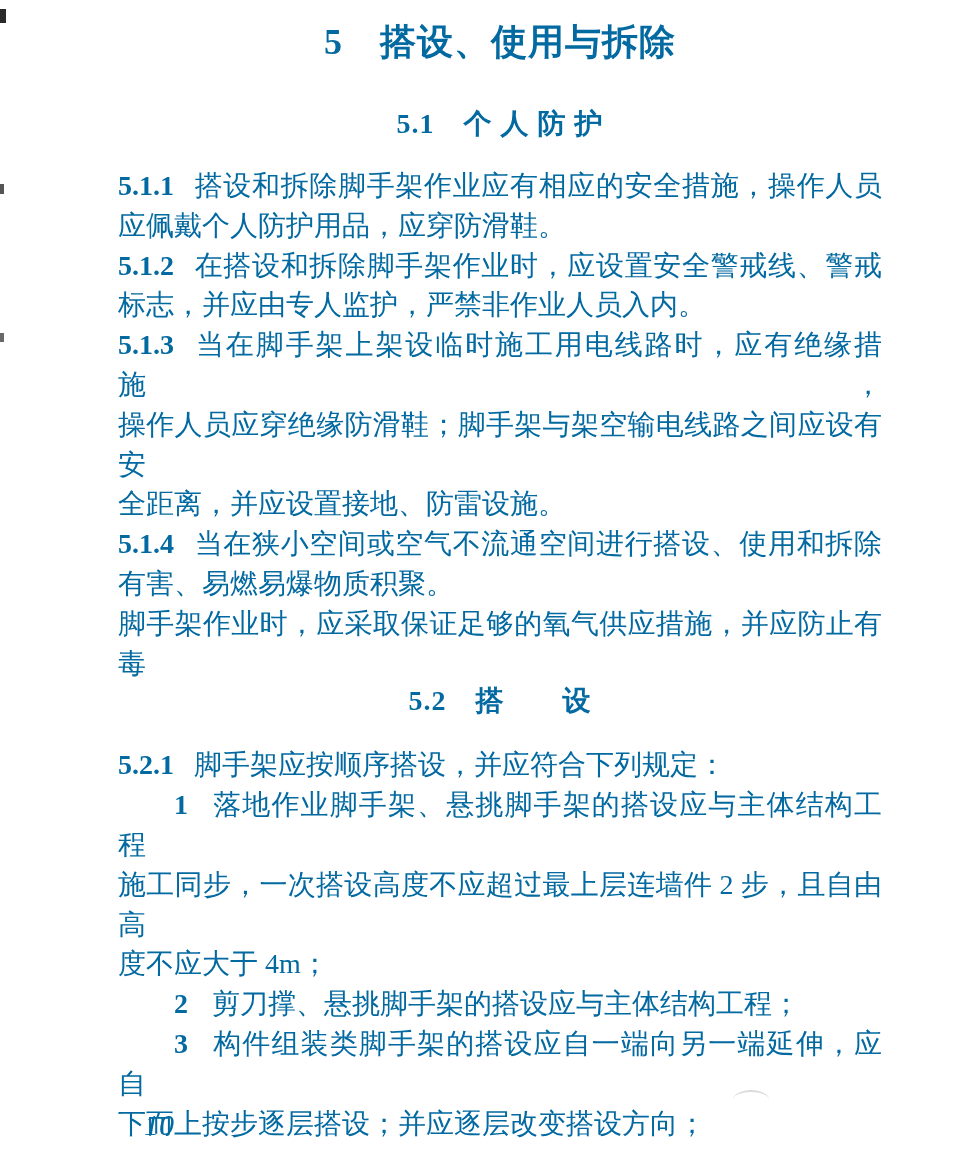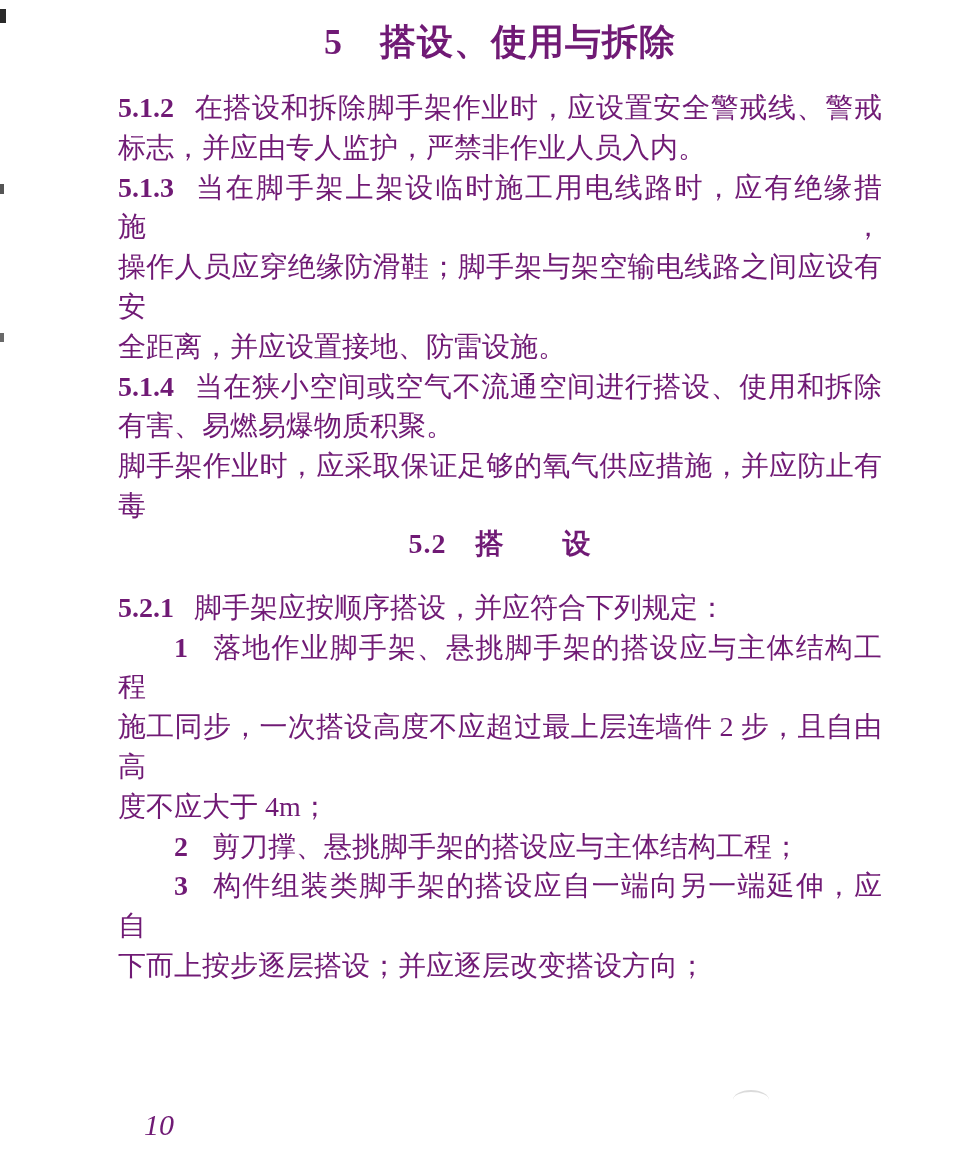--- a/index.html
+++ b/index.html
@@ -2,21 +2,21 @@
 <html><head>
 <meta charset="utf-8">
 <style>
   html, body { margin: 0; padding: 0; background: #ffffff; }
   .page {
     position: relative;
     width: 904px;
     height: 1152px;
     background: #ffffff;
     font-family: "Liberation Serif", "DejaVu Serif", serif;
-    color: #701a75;
+    color: #0369a1;
     overflow: hidden;
   }
   .content {
     position: absolute;
     left: 118px;
     width: 764px;
     top: 0;
   }
   .chapter-title {
     margin: 20px 0 0 0;
@@ -73,22 +73,27 @@
 
 <div class="page">
   <div class="edge-mark m1"></div>
   <div class="edge-mark m2"></div>
   <div class="edge-mark m3"></div>
 
   <div class="content">
 
     <h1 class="chapter-title">5　搭设、使用与拆除</h1>
 
+    <h2 class="section-heading">5.1　个 人 防 护</h2>
 
     <div class="clauses1">
+      <p class="clause">
+        <span class="cline jl"><b class="cnum">5.1.1</b><span>搭设和拆除脚手架作业应有相应的安全措施，操作人员</span></span>
+        <span class="cline">应佩戴个人防护用品，应穿防滑鞋。</span>
+      </p>
       <p class="clause">
         <span class="cline jl"><b class="cnum">5.1.2</b><span>在搭设和拆除脚手架作业时，应设置安全警戒线、警戒</span></span>
         <span class="cline">标志，并应由专人监护，严禁非作业人员入内。</span>
       </p>
       <p class="clause">
         <span class="cline jl"><b class="cnum">5.1.3</b><span>当在脚手架上架设临时施工用电线路时，应有绝缘措施，</span></span>
         <span class="cline jl">操作人员应穿绝缘防滑鞋；脚手架与架空输电线路之间应设有安</span>
         <span class="cline">全距离，并应设置接地、防雷设施。</span>
       </p>
       <p class="clause">

